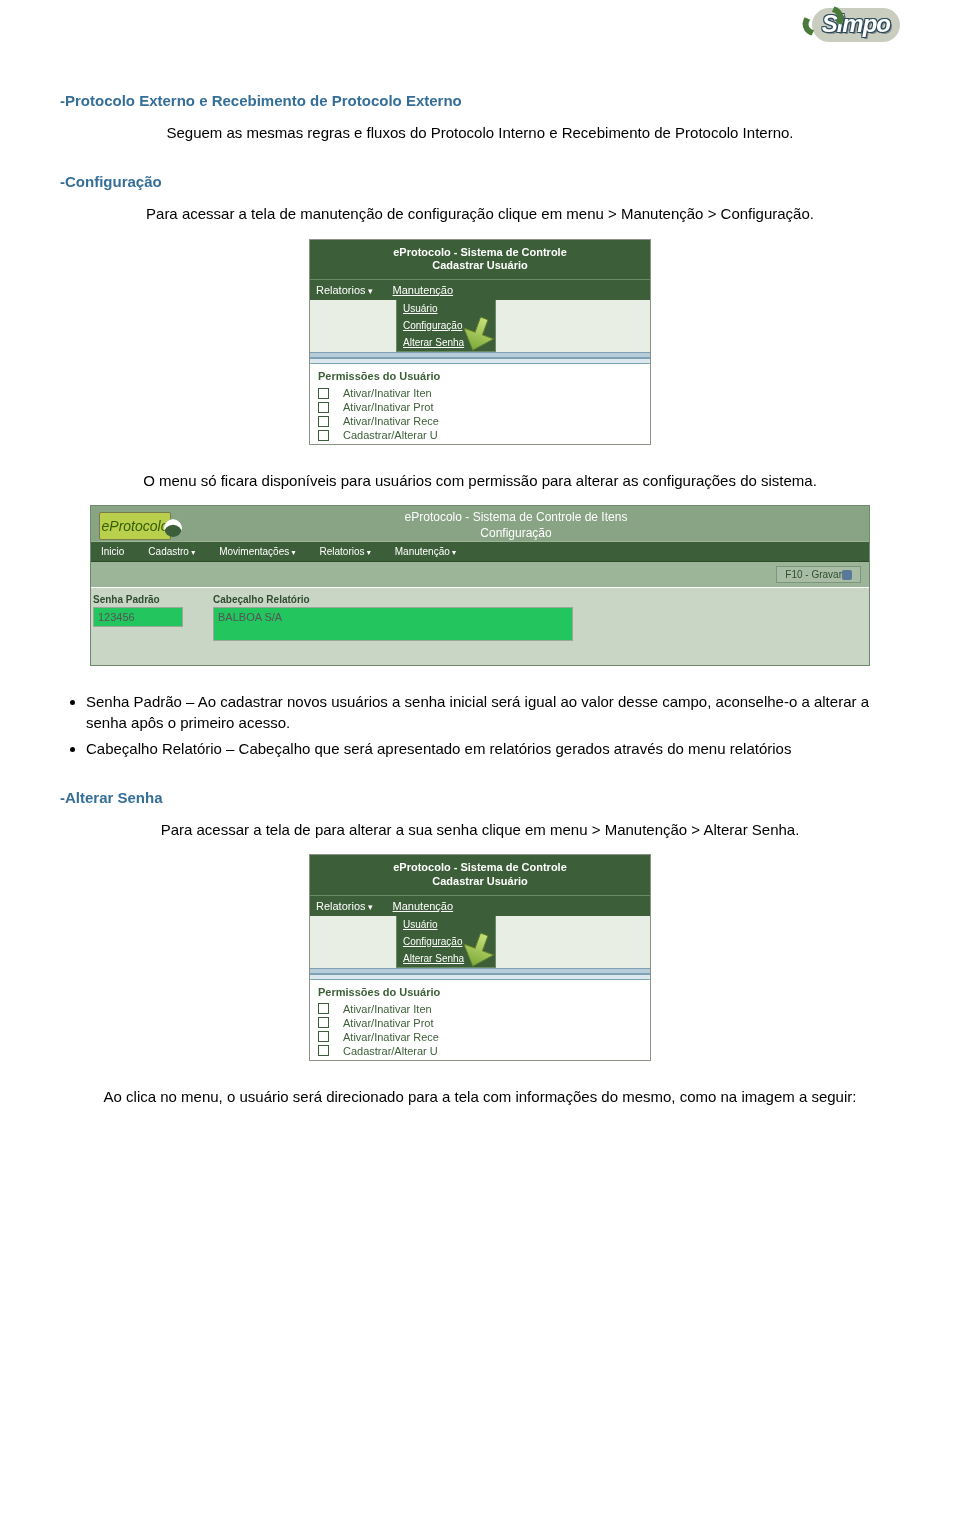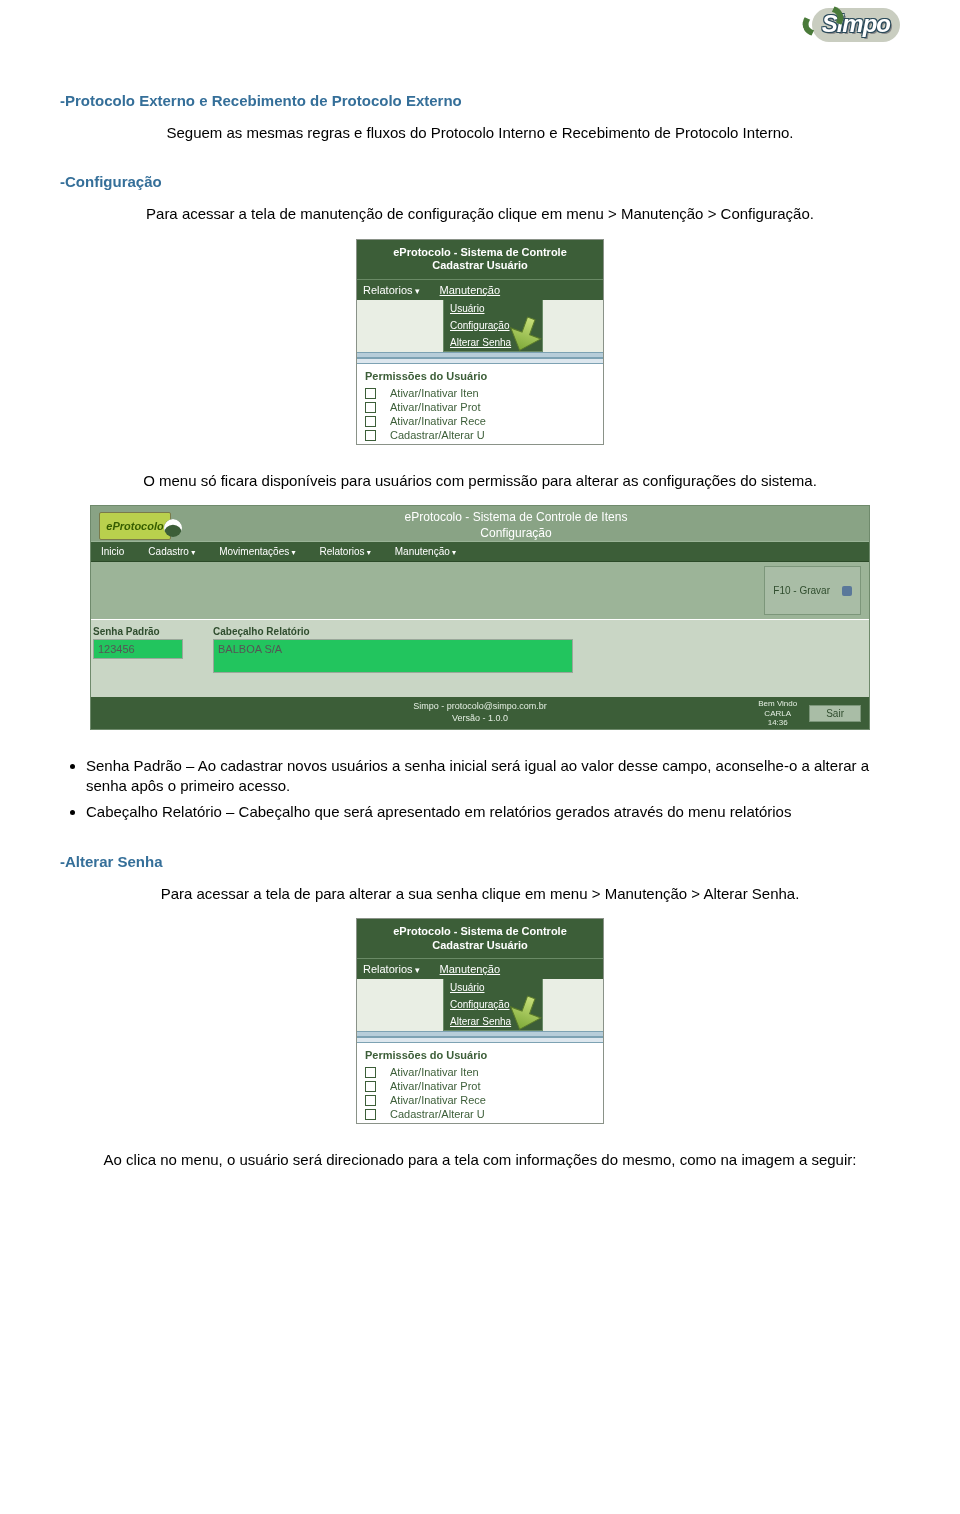--- a/index.html
+++ b/index.html
@@ -48,21 +48,21 @@
     margin: 0 0 14px;
     color: #000;
     text-align: center;
   }
   ul.bullets { margin: 12px 0 20px 26px; }
   ul.bullets li { font-size: 15px; line-height: 1.35; margin-bottom: 6px; }
   .shot-wrap { text-align: center; margin: 8px 0 26px; }
 
   
   .menu-shot {
-    display:inline-block; width:248px; text-align:left;
+    display:inline-block; width:342px; text-align:left;
     border:1px solid #8a9288; background:#e9eee4; font-size:11px;
   }
   .menu-shot .titlebar {
     background:#3c5e38; color:#fff; font-weight:bold; text-align:center;
     padding:6px 4px; line-height:1.25;
   }
   .menu-shot .titlebar .t1 { display:block; }
   .menu-shot .titlebar .t2 { display:block; }
   .menu-shot .navrow {
     background:#3c5e38; color:#fff; padding:4px 6px; display:flex; gap:20px;
@@ -96,42 +96,42 @@
   .big-shot {
     display:inline-block; width:780px; text-align:left;
     background:#89a385; font-size:10px; color:#2f2f2f;
     border:1px solid #6f8a6c;
   }
   .big-shot .top {
     display:flex; align-items:center; background:#89a385; padding:4px 8px 0;
   }
   .big-shot .eplogo {
     width:72px; height:28px; background:#b9d04d; border:1px solid #7a7a4a;
-    display:flex; align-items:center; justify-content:center; color:#365e00; font-style:italic; font-weight:bold; font-size:11px; border-radius:2px;
+    display:flex; align-items:center; justify-content:center; color:#365e00; font-style:italic; font-weight:normal; font-size:14px; border-radius:2px;
     position:relative;
   }
   .big-shot .eplogo::after{
     content:""; position:absolute; right:-12px; top:6px; width:18px; height:18px;
     border-radius:50%; background:#3c5e38; box-shadow:inset 4px 4px 0 #fff;
     transform:rotate(45deg);
   }
   .big-shot .title-center {
     flex:1; text-align:center; color:#fff; font-weight:normal; font-size:12px; line-height:1.3;
   }
   .big-shot .nav {
     background:#3c5e38; color:#fff; display:flex; gap:24px; padding:4px 10px; font-size:10px;
     border-top:1px solid #9ab497; border-bottom:1px solid #2b4a28;
   }
   .big-shot .nav .ni .caret::after{content:" ▾"; font-size:8px;}
   .big-shot .action-row{
     background:#9cb498; display:flex; justify-content:flex-end; padding:4px 8px;
   }
   .big-shot .btn{
     background:#a9bda6; border:1px solid #7c967a; color:#304d2e; font-size:10px;
-    padding:18px 8px; display:inline-flex; align-items:center; gap:12px;
+    padding:2px 8px; display:inline-flex; align-items:center; gap:0;
   }
   .big-shot .btn .disk{width:10px;height:10px;background:#5a789a;display:inline-block;border-radius:2px;}
   .big-shot .form-area{
     background:#c9d6c5; padding:6px 2px; display:flex; gap:30px; align-items:flex-start;
     border-top:1px solid #fff;
   }
   .big-shot .field label{display:block; color:#2f4d2e; font-weight:bold; font-size:10px; margin-bottom:2px;}
   .big-shot .inp{
     background:#22c55e; border:1px solid #9aa79a; padding:3px 4px; font-size:11px; color:#555;
   }
@@ -248,34 +248,20 @@
       <div class="field">
         <label>Senha Padrão</label>
         <div class="inp sm">123456</div>
       </div>
       <div class="field">
         <label>Cabeçalho Relatório</label>
         <div class="inp lg">BALBOA S/A</div>
       </div>
     </div>
     <div class="spacer"></div>
-    <div class="footer">
-      <div class="center">
-        <div>Simpo - protocolo@simpo.com.br</div>
-        <div>Versão - 1.0.0</div>
-      </div>
-      <div class="right">
-        <div class="welcome">
-          <div>Bem Vindo</div>
-          <div>CARLA</div>
-          <div>14:36</div>
-        </div>
-        <span class="exit">Sair</span>
-      </div>
-    </div>
   </div>
 </div>
 
 <ul class="bullets">
   <li>Senha Padrão – Ao cadastrar novos usuários a senha inicial será igual ao valor desse campo, aconselhe-o a alterar a senha apôs o primeiro acesso.</li>
   <li>Cabeçalho Relatório – Cabeçalho que será apresentado em relatórios gerados através do menu relatórios</li>
 </ul>
 
 <h2 class="sec">-Alterar Senha</h2>
 <p class="body">Para acessar a tela de para alterar a sua senha clique em menu &gt; Manutenção &gt; Alterar Senha.</p>

